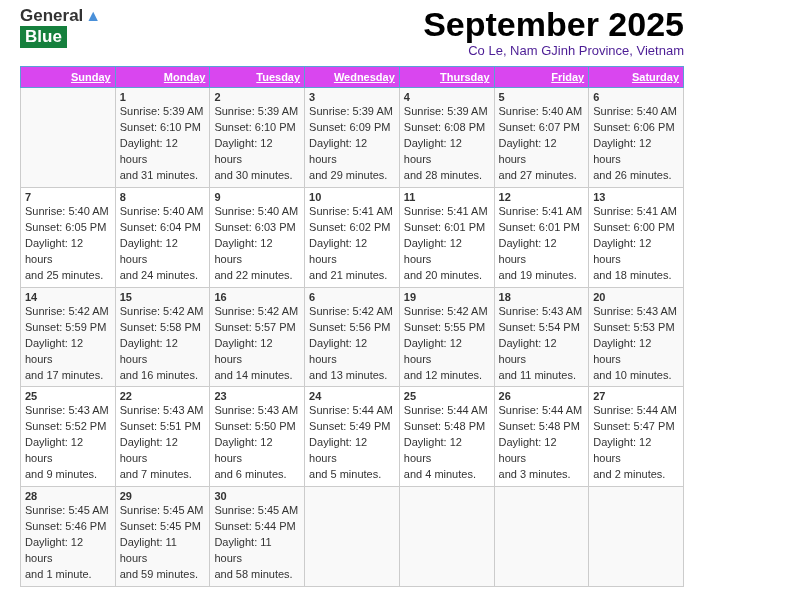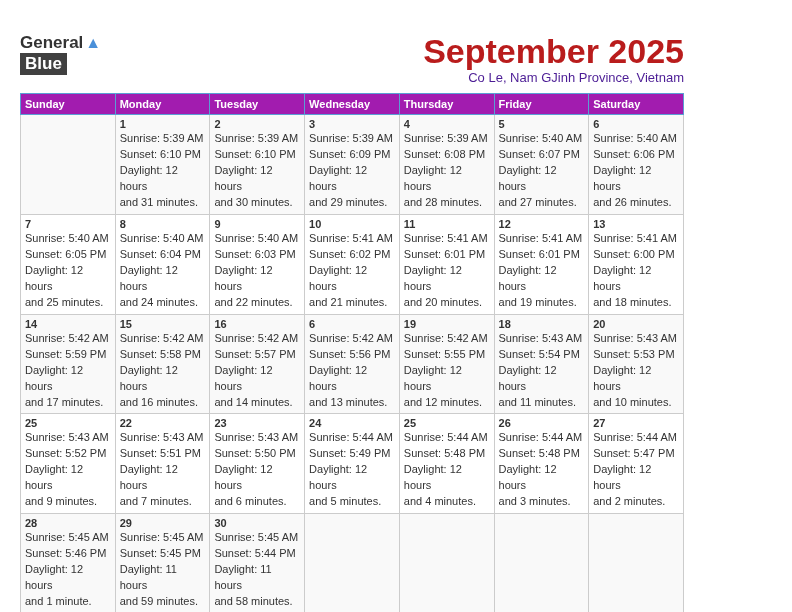--- a/index.html
+++ b/index.html
@@ -6,21 +6,21 @@
     body {
       width: 792px;
       height: 612px;
       font-family: Arial, sans-serif;
       background: #fff;
       overflow: hidden;
     }
     .page {
       width: 704px;
       height: 612px;
-      padding: 33px 20px 10px 20px;
+      padding: 6px 20px 10px 20px;
     }
     .header {
       display: flex;
       justify-content: space-between;
       align-items: flex-start;
       margin-bottom: 8px;
     }
     .logo {
       display: flex;
       flex-direction: column;
@@ -29,40 +29,41 @@
     .logo-row {
       display: flex;
       align-items: center;
     }
     .title-block {
       text-align: right;
     }
     .month-title {
       font-size: 34px;
       font-weight: bold;
-      color: #b91c1c;
+      color: #000000;
       line-height: 1.1;
     }
     .subtitle {
       font-size: 13px;
       color: #4c1d95;
     }
     table {
       width: 100%;
       border-collapse: collapse;
       table-layout: fixed;
     }
     thead tr th {
-      background: #a21caf;
+      background: #d946ef;
       color: #fff;
       font-size: 11px;
       font-weight: bold;
       padding: 4px 4px;
-      text-align: left;
+      text-align: right;
       border: 1px solid #5a9fd4;
+      text-decoration: underline;
     }
     tbody tr td {
       border: 1px solid #ccc;
       vertical-align: top;
       padding: 3px 4px;
       font-size: 9px;
       color: #333;
       height: 78px;
     }
     tbody tr td .day-num {
@@ -91,21 +92,21 @@
 <body>
 
 <div class="page">
   <div class="header">
     <div class="logo">
       <div class="logo-row">
         <span style="font-size:17px;font-weight:bold;color:#333;">General</span>
         <span style="color:#4a90d9;font-size:16px;margin-left:2px;">▲</span>
       </div>
       <div style="display:flex;align-items:center;">
-        <span style="background:#404040;color:#fff;font-size:17px;font-weight:bold;padding:1px 5px;">Blue</span>
+        <span style="background:#15803d;color:#fff;font-size:17px;font-weight:bold;padding:1px 5px;">Blue</span>
       </div>
     </div>
     <div class="title-block">
       <div class="month-title">September 2025</div>
       <div class="subtitle">Co Le, Nam GJinh Province, Vietnam</div>
     </div>
   </div>
 
   <table>
     <thead>

